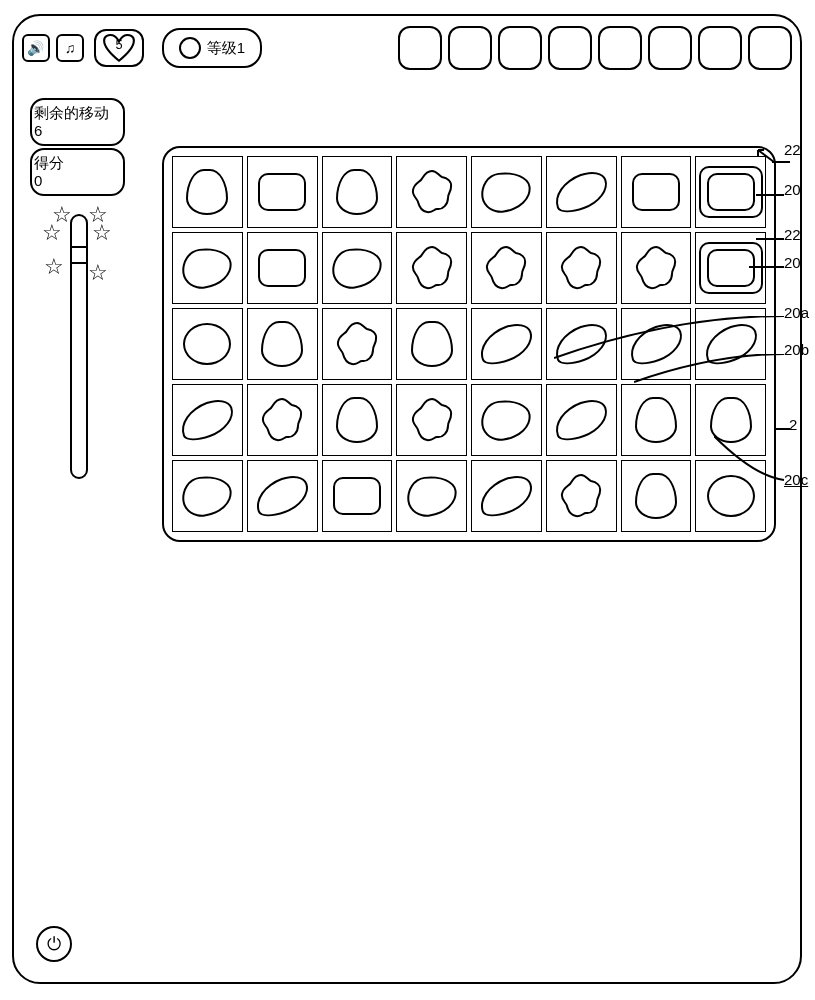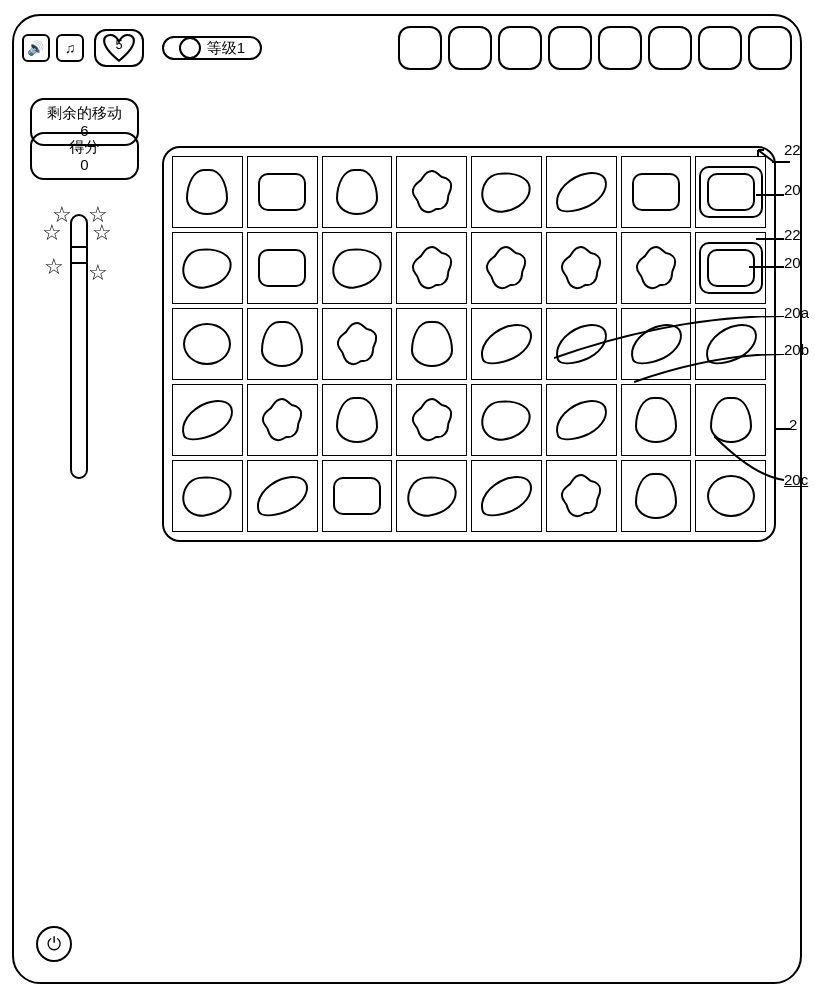--- a/index.html
+++ b/index.html
@@ -42,50 +42,50 @@
     font-size: 14px;
   }
   .lives-pill {
     width: 50px; height: 38px;
     border: 2px solid #000;
     border-radius: 12px;
     margin-left: 4px;
     display:flex; align-items:center; justify-content:center;
   }
   .level-pill {
-    width: 100px; height: 24px;
+    width: 100px; height: 40px;
     border: 2px solid #000;
     border-radius: 18px;
     margin-left: 12px;
     display:flex; align-items:center; justify-content:center;
     gap:6px;
   }
   .level-pill .circ {
     width:22px; height:22px; border:2px solid #000; border-radius:50%;
   }
   .spacer { flex:1; }
   .tool-slot {
     width:44px; height:44px;
     border:2.5px solid #000;
     border-radius:12px;
   }
   
   .moves-box, .score-box {
     position:absolute;
     left:16px;
-    width:109px;
+    width:95px;
     border:2px solid #000;
     border-radius:14px;
-    text-align:center;
+    text-align:left;
     padding:4px 2px;
     font-size:15px;
     line-height:1.2;
   }
   .moves-box { top:82px; }
-  .score-box { top:116px; }
+  .score-box { top:132px; }
   
   .progress-wrap {
     position:absolute;
     left:30px;
     top:188px;
     width:70px;
     height:290px;
   }
   .progress-track {
     position:absolute;

